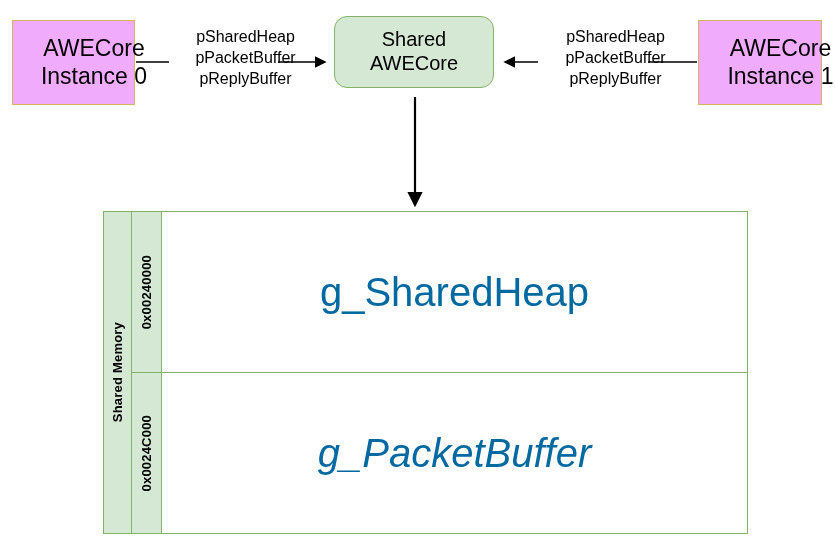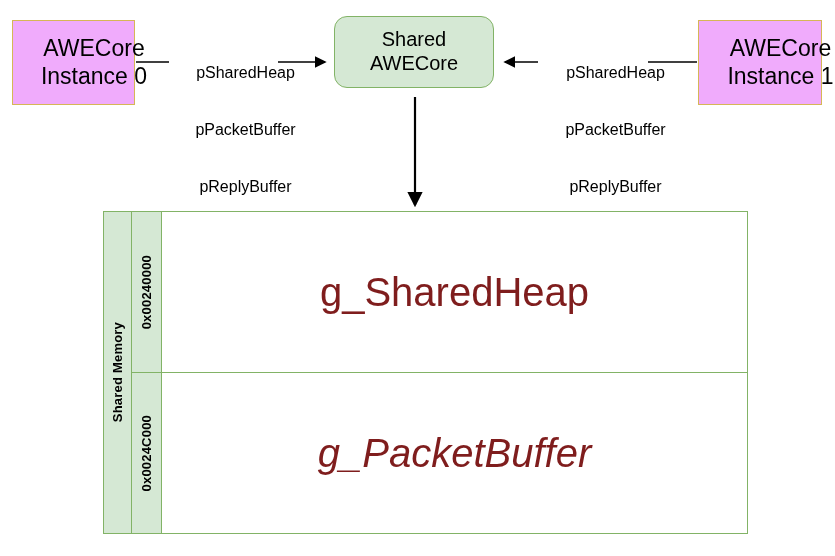--- a/index.html
+++ b/index.html
@@ -57,21 +57,21 @@
 
   
   .edge-label {
     position: absolute;
     font-size: 16px;
     color: #000000;
     line-height: 1.30;
     text-align: center;
     white-space: nowrap;
   }
-  .edge-label span { display: block; margin-top: 36px; }
+  .edge-label span { display: block; }
   #edge-label-left  { left: 168px; top: 27px; width: 155px; }
   #edge-label-right { left: 538px; top: 27px; width: 155px; }
 
   
   #connectors {
     position: absolute;
     left: 0; top: 0;
     width: 835px;
     height: 556px;
     pointer-events: none;
@@ -138,21 +138,21 @@
     flex-direction: column;
   }
   .mm-region {
     flex: 1 1 0;
     display: flex;
     align-items: center;
     justify-content: center;
     background: #ffffff;
     box-sizing: border-box;
     font-size: 40px;
-    color: #7f1d1d;
+    color: #0369a1;
     white-space: nowrap;
   }
   .mm-region + .mm-region { border-top: 1.5px solid #82b366; font-style: italic; }
 </style>
 </head>
 <body>
 
 <div id="stage">
 
   <svg id="connectors" viewBox="0 0 835 556" width="835" height="556" xmlns="http://www.w3.org/2000/svg">

